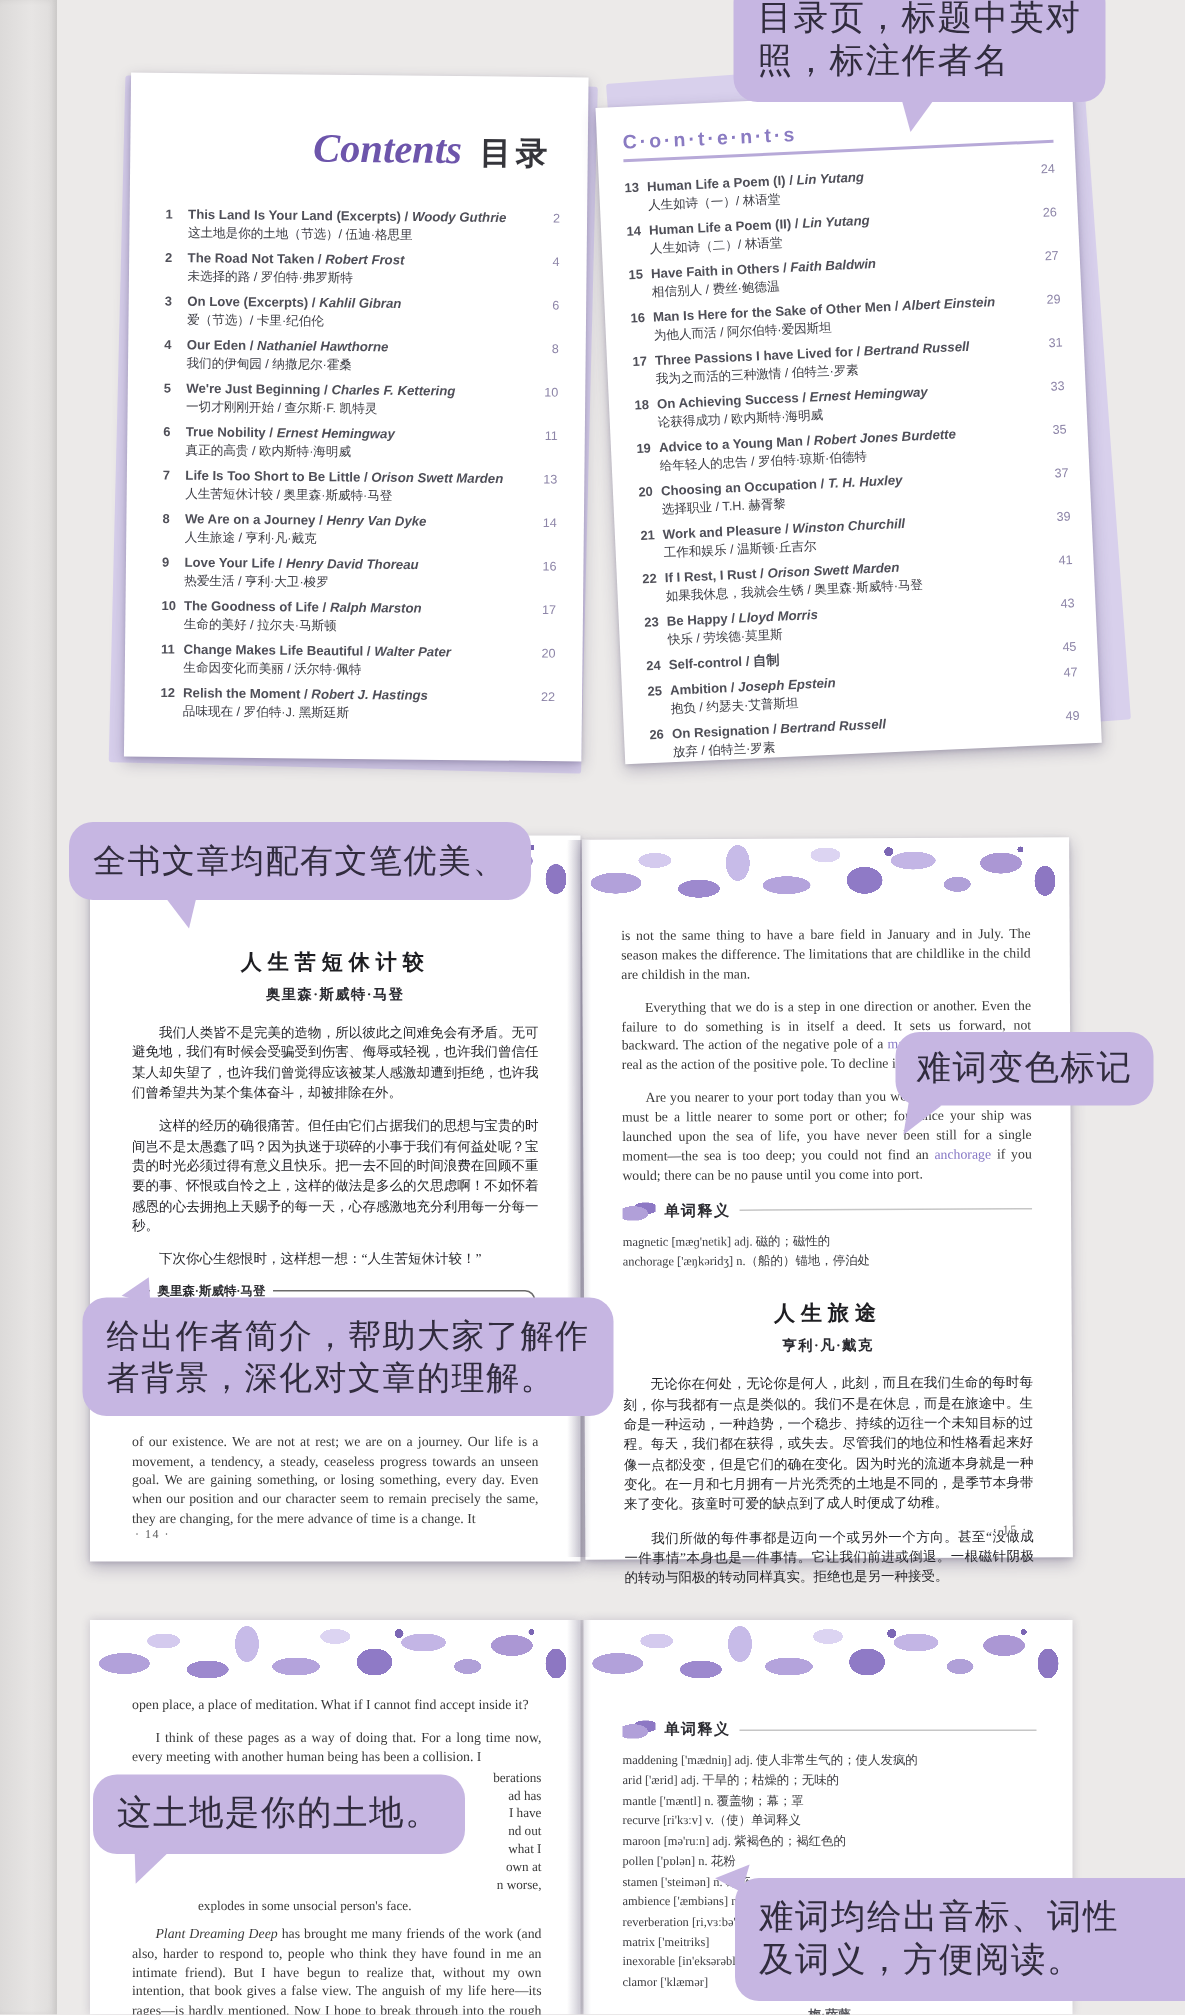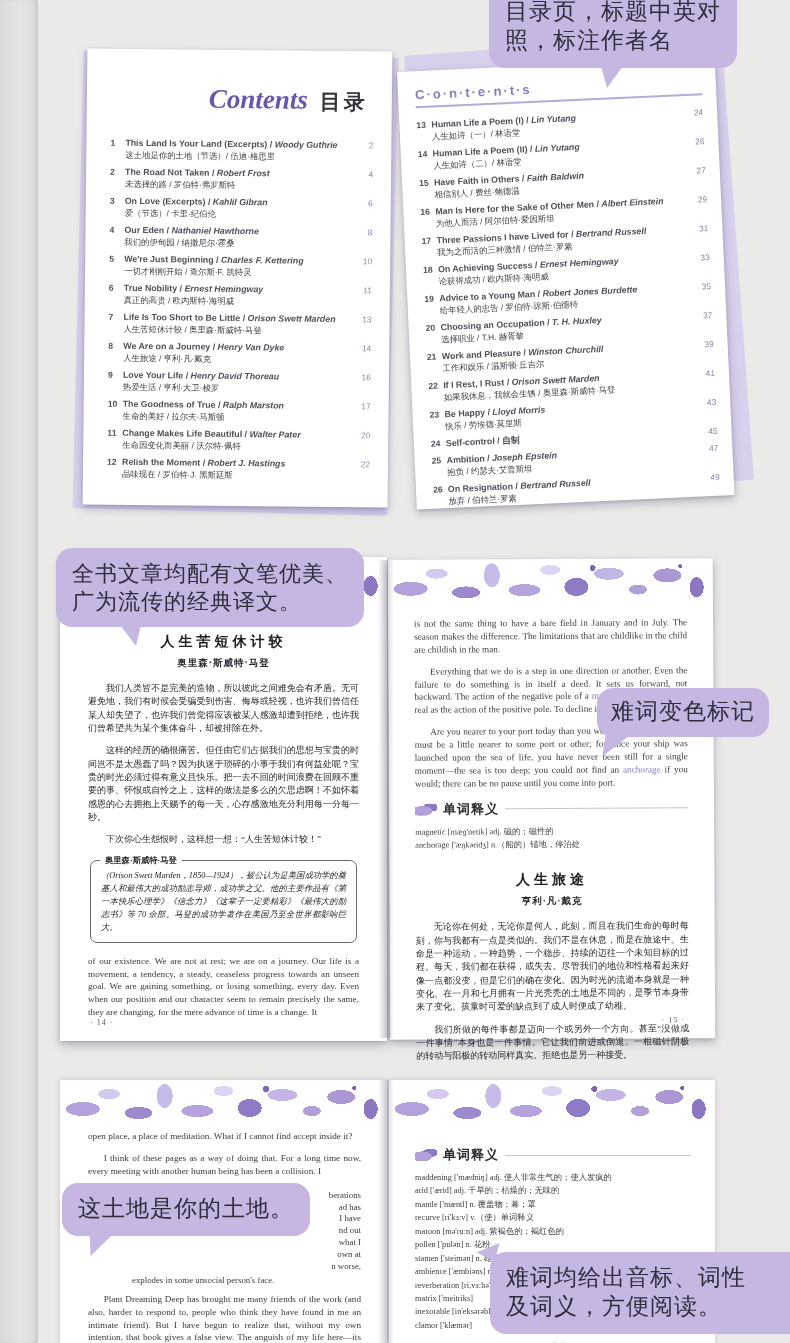--- a/index.html
+++ b/index.html
@@ -63,47 +63,47 @@
   .mid-right .content{padding:58px 26px 0 26px;}
   .bot-left .content{padding:50px 26px 0 28px;}
   .bot-right .content{padding:56px 24px 0 26px;}
   h2.art-title{margin:16px 0 6px 0;text-align:center;font-size:14px;letter-spacing:4px;
        color:#1e1e22;font-weight:bold;}
   .byline{text-align:center;font-size:9.5px;font-weight:bold;color:#2a2a30;margin-bottom:12px;letter-spacing:1px;}
   .zh-p{margin:0 0 9px 0;font-size:9px;line-height:1.48;color:#26262b;text-align:justify;text-indent:2em;}
   .en-p{margin:0 0 9px 0;font-size:9.2px;line-height:1.4;color:#3a3a3a;text-align:justify;text-indent:1.7em;}
   .en-p.noindent{text-indent:0;}
   .hw{color:#8677c5;}
-  .booktitle{}
+  .booktitle{font-style:italic;}
   .bio{position:relative;border:1px solid #6a6a6a;border-radius:7px;margin:14px 2px 12px 2px;
        padding:9px 10px 7px 10px;}
   .bio-label{position:absolute;top:-6px;left:9px;background:#fff;padding:0 5px;
        font-size:8.3px;font-weight:bold;color:#2b2b30;}
   .bio-text{margin:0;font-size:8.3px;line-height:1.55;color:#222;font-style:italic;text-align:justify;}
   .defs-head{display:flex;align-items:center;gap:6px;margin:10px 0 7px 0;}
   .defs-ico{width:22px;height:12px;flex:0 0 22px;background:
        radial-gradient(10px 5px at 32% 62%,#b1a0d9 99%,transparent 100%),
        radial-gradient(8px 4px at 70% 32%,#8d78c4 99%,transparent 100%);}
-  .defs-title{font-size:13px;font-weight:bold;color:#2c2c32;letter-spacing:1px;}
+  .defs-title{font-size:10px;font-weight:bold;color:#2c2c32;letter-spacing:1px;}
   .defs-line{flex:1;height:1px;background:#c6c6c6;}
   .def-item{font-size:8.3px;line-height:1.62;color:#3c3c40;}
   .pageno{position:absolute;bottom:14px;font-size:8px;color:#5a5a5a;letter-spacing:1px;}
   .pageno.pl{left:30px;} .pageno.pr{right:30px;}
   .frag-col{text-align:right;font-size:8.8px;line-height:1.35;color:#3a3a3a;margin:0 0 2px 0;}
   .frag-col div{white-space:nowrap;}
   .tail-line{font-size:8.8px;color:#3a3a3a;margin:0 0 8px 0;padding-left:44px;}
   .bot-author{text-align:center;font-size:8.5px;font-weight:bold;color:#55555c;margin-top:10px;}
   
   .bubble{position:absolute;background:#c6b6e2;border-radius:16px;color:#312c3e;
        z-index:20;padding:12px 16px;letter-spacing:1px;}
   .bubble .bl{font-size:23px;line-height:1.25;white-space:nowrap;}
   .tail{position:absolute;width:0;height:0;border-style:solid;}
   .b1{left:489px;top:-14px;}
   .b1 .tail{bottom:-20px;left:112px;border-width:22px 16px 0 6px;border-color:#c6b6e2 transparent transparent transparent;}
-  .b2{left:56px;top:548px;}
+  .b2{left:46px;top:548px;}
   .b2 .bl{font-size:22px;}
   .b2 .tail{bottom:-19px;left:64px;border-width:21px 5px 0 16px;border-color:#c6b6e2 transparent transparent transparent;}
   .b3{left:597px;top:688px;padding:10px 14px;}
   .b3 .tail{bottom:-22px;left:6px;border-width:25px 20px 0 2px;border-color:#c6b6e2 transparent transparent transparent;transform:rotate(14deg);}
   .b4{left:55px;top:865px;}
   .b4 .bl{font-size:22px;}
   .b4 .tail{top:-15px;left:28px;border-width:0 6px 17px 14px;border-color:transparent transparent #c6b6e2 transparent;transform:rotate(16deg);}
   .b5{left:62px;top:1183px;}
   .b5 .tail{bottom:-21px;left:26px;border-width:23px 18px 0 4px;border-color:#c6b6e2 transparent transparent transparent;transform:rotate(8deg);}
   .b6{left:490px;top:1252px;border-top-right-radius:0;border-bottom-right-radius:0;width:320px;}
@@ -203,21 +203,21 @@
             <span class="txt">
               <span class="en"><span>Love Your Life</span><span> / </span><i>Henry David Thoreau</i></span>
               <span class="zh">热爱生活 / 亨利·大卫·梭罗</span>
             </span>
             <span class="pg">16</span>
           </div>
 
           <div class="toc-entry">
             <span class="no">10</span>
             <span class="txt">
-              <span class="en"><span>The Goodness of True</span><span> / </span><i>Ralph Marston</i></span>
+              <span class="en"><span>The Goodness of Life</span><span> / </span><i>Ralph Marston</i></span>
               <span class="zh">生命的美好 / 拉尔夫·马斯顿</span>
             </span>
             <span class="pg">17</span>
           </div>
 
           <div class="toc-entry">
             <span class="no">11</span>
             <span class="txt">
               <span class="en"><span>Change Makes Life Beautiful</span><span> / </span><i>Walter Pater</i></span>
               <span class="zh">生命因变化而美丽 / 沃尔特·佩特</span>
@@ -414,21 +414,21 @@
       <div class="pageno pr">· 15 ·</div>
     </div>
   </section>
 
   <div class="spine spine-bot"></div>
 
   <section class="page bot-left">
     <div class="floral"></div>
     <div class="content">
       <p class="en-p noindent">open place, a place of meditation. What if I cannot find accept inside it?</p>
-      <p class="en-p" style="margin-bottom:12px;">I think of these pages as a way of doing that. For a long time now, every meeting with another human being has been a collision. I</p>
+      <p class="en-p" style="margin-bottom:2px;">I think of these pages as a way of doing that. For a long time now, every meeting with another human being has been a collision. I</p>
       <div class="frag-col">
 
       <div>berations</div>
           <div>ad has</div>
           <div>I have</div>
           <div>nd out</div>
           <div>what I</div>
           <div>own at</div>
           <div>n worse,</div>
         </div>
@@ -467,27 +467,32 @@
   <div class="bubble b1">
     <i class="tail"></i>
 
   <div class="bl">目录页，标题中英对</div>
       <div class="bl">照，标注作者名</div>
     </div>
   <div class="bubble b2">
     <i class="tail"></i>
 
   <div class="bl">全书文章均配有文笔优美、</div>
-      <div class="bl">广为流传的经典译文。</div>
     </div>
   <div class="bubble b3">
     <i class="tail"></i>
 
   <div class="bl">难词变色标记</div>
     </div>
+  <div class="bubble b4">
+    <i class="tail"></i>
+
+  <div class="bl">给出作者简介，帮助大家了解作</div>
+      <div class="bl">者背景，深化对文章的理解。</div>
+    </div>
   <div class="bubble b5">
     <i class="tail"></i>
 
       <div class="bl">这土地是你的土地。</div>
     </div>
   <div class="bubble b6">
     <i class="tail"></i>
 
   <div class="bl">难词均给出音标、词性</div>
       <div class="bl">及词义，方便阅读。</div>

